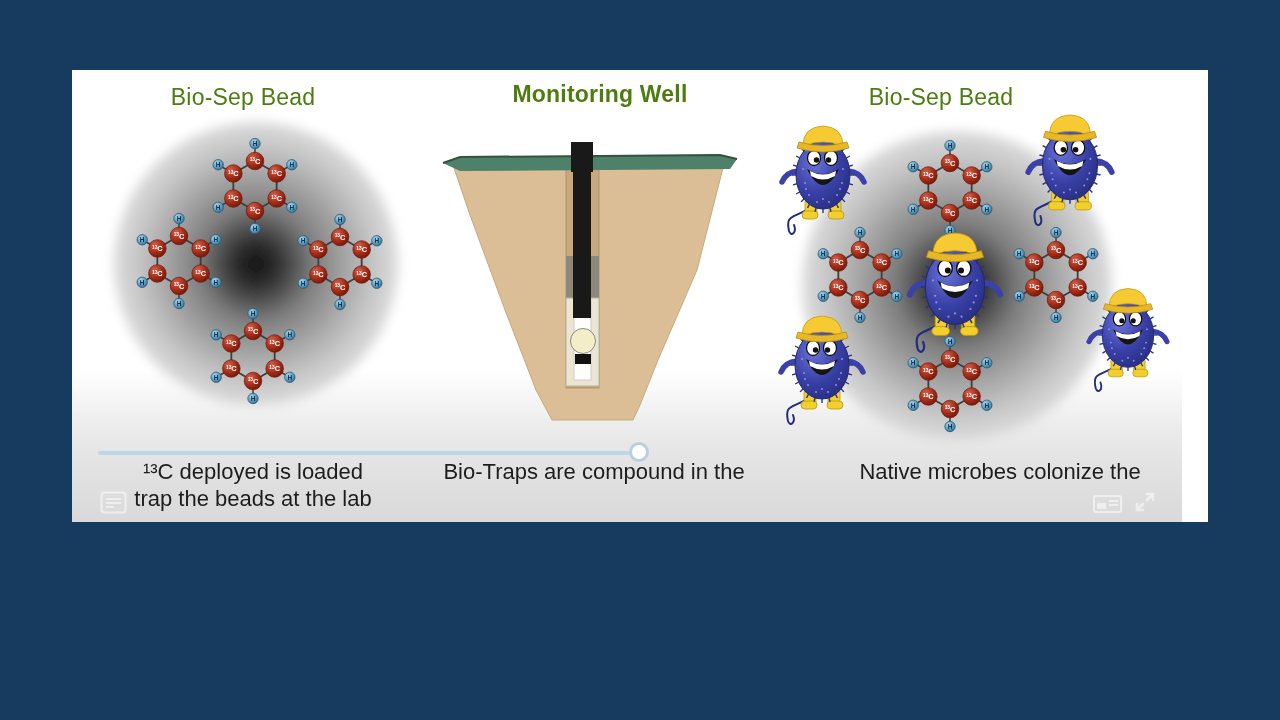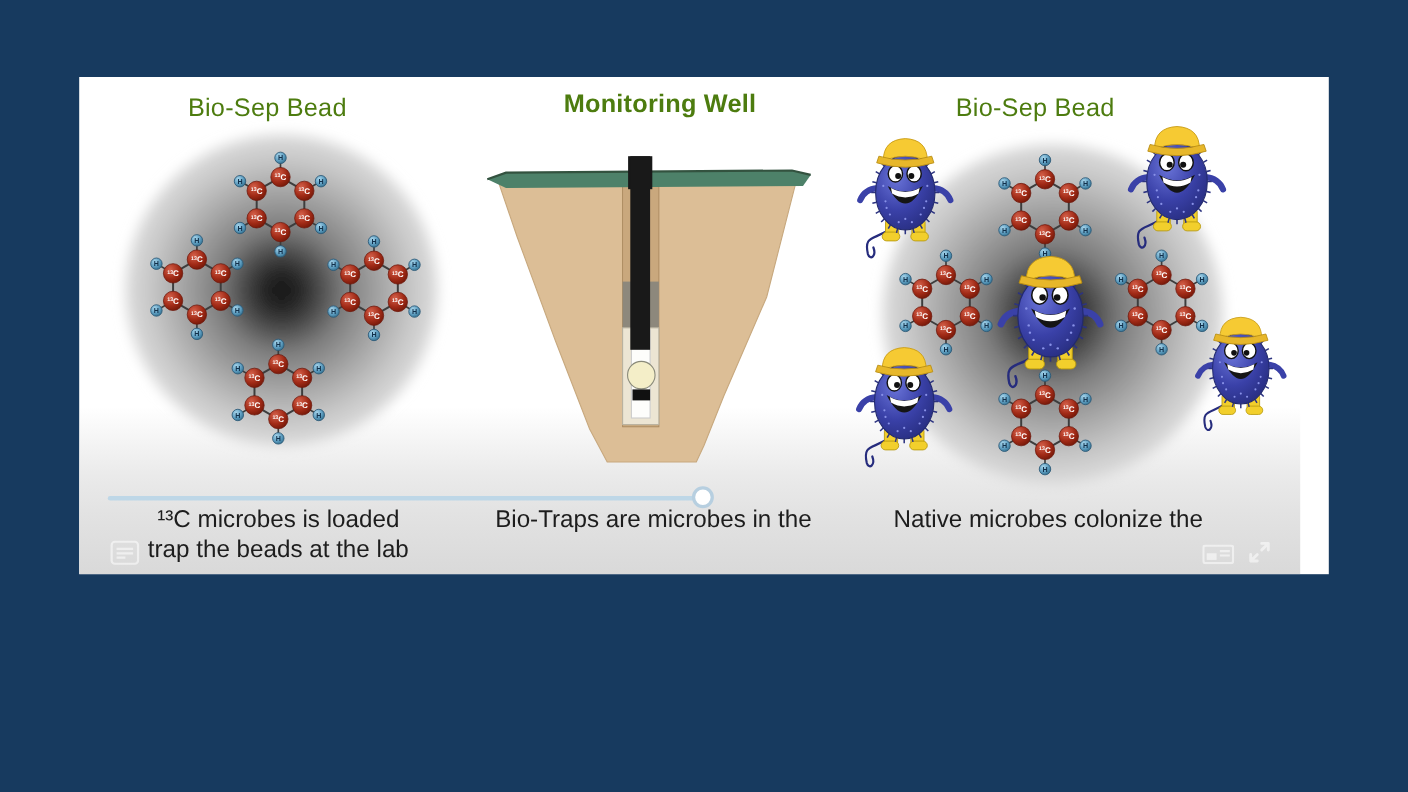--- a/index.html
+++ b/index.html
@@ -23,21 +23,21 @@
   }
   .t-left{left:171px;}
   .t-mid{left:528px;top:11px;font-weight:bold;}
   .t-right{left:869px;}
   .caption{
     position:absolute;top:388px;transform:translateX(-50%);
     font-size:22px;line-height:27px;color:#1d1d1d;text-align:center;white-space:nowrap;
   }
   .c-left{left:181px;}
   .c-mid{left:522px;}
-  .c-right{left:881px;}
+  .c-right{left:928px;}
   .progress-line{
     position:absolute;left:26px;top:381px;width:533px;height:4px;
     background:#bed7e7;border-radius:2px;
   }
   .scrubber{
     position:absolute;left:557px;top:372px;width:20px;height:20px;
     box-sizing:border-box;border:3px solid #b7cfe0;border-radius:50%;background:#fff;
   }
   .icon{position:absolute;opacity:.55;}
   .icon.playlist{left:28px;top:421px;}
@@ -675,25 +675,25 @@
       </svg>
 
     <div class="title t-left">Bio-Sep Bead</div>
     <div class="title t-mid">Monitoring Well</div>
     <div class="title t-right">Bio-Sep Bead</div>
 
     <div class="progress-line"></div>
     <div class="scrubber"></div>
 
     <div class="caption c-left">
-      <div>¹³C microbes is loaded</div>
+      <div>¹³C deployed is loaded</div>
       <div>trap the beads at the lab</div>
     </div>
     <div class="caption c-mid">
-      <div>Bio-Traps are microbes in the</div>
+      <div>Bio-Traps are compound in the</div>
     </div>
     <div class="caption c-right">
       <div>Native microbes colonize the</div>
     </div>
 
     <svg class="icon playlist" width="27" height="23" viewBox="0 0 27 23">
       <rect x="1.5" y="1.5" width="24" height="20" rx="3" fill="none" stroke="#ffffff" stroke-width="2"></rect>
       <line x1="6" y1="8" x2="21" y2="8" stroke="#ffffff" stroke-width="2"></line>
       <line x1="6" y1="12" x2="21" y2="12" stroke="#ffffff" stroke-width="2"></line>
       <line x1="6" y1="16" x2="14" y2="16" stroke="#ffffff" stroke-width="2"></line>

